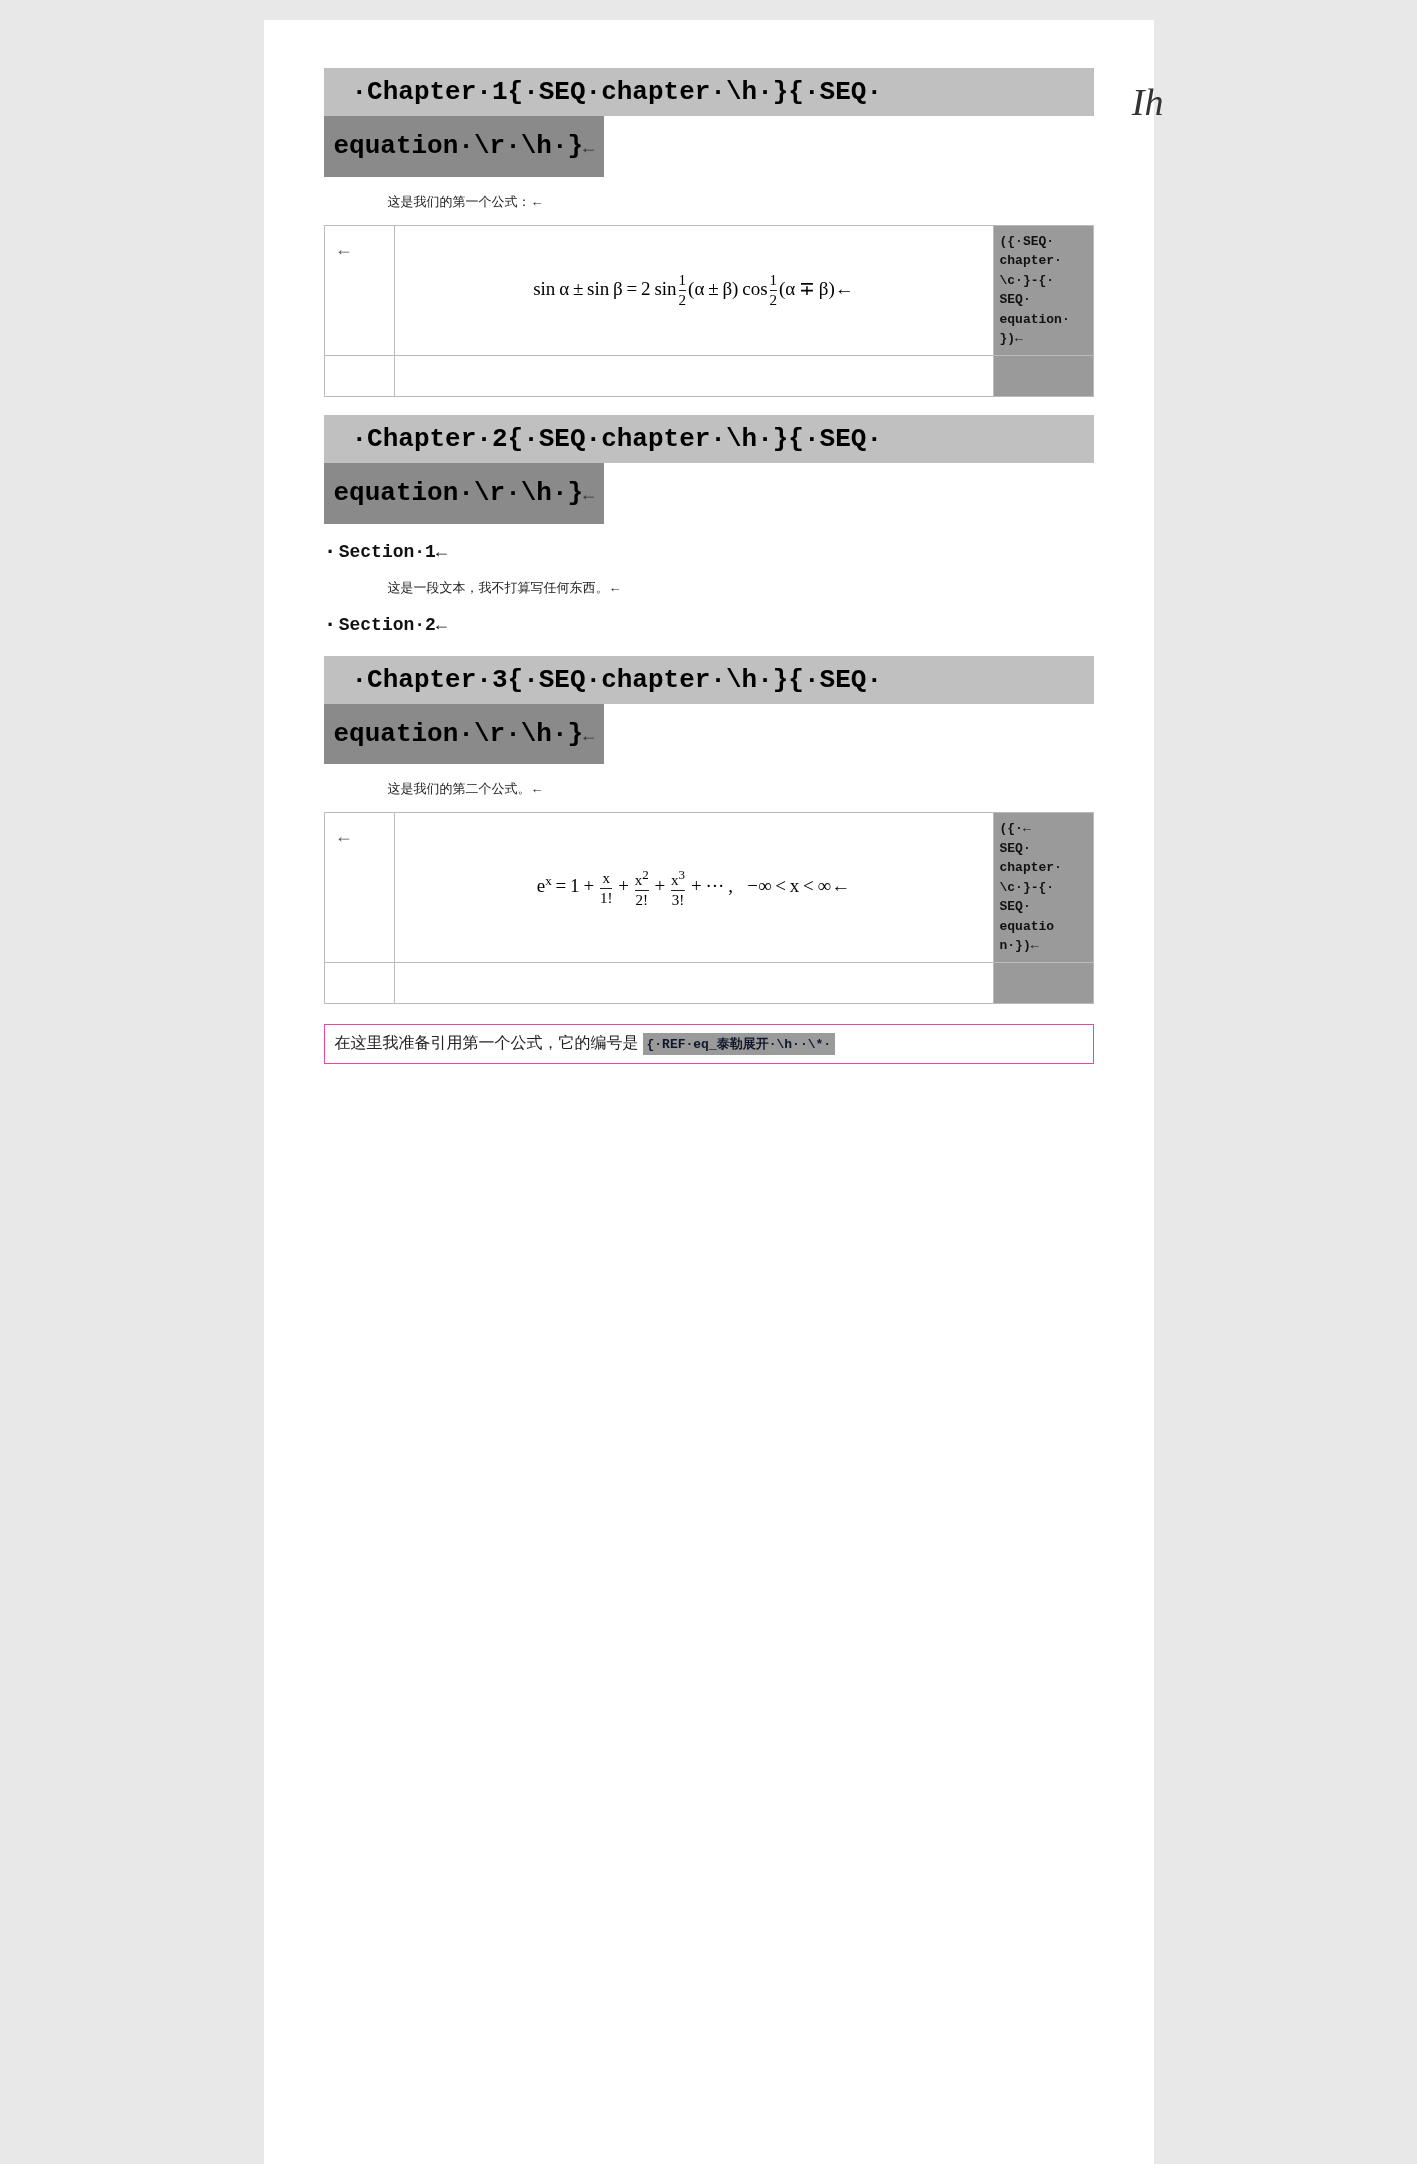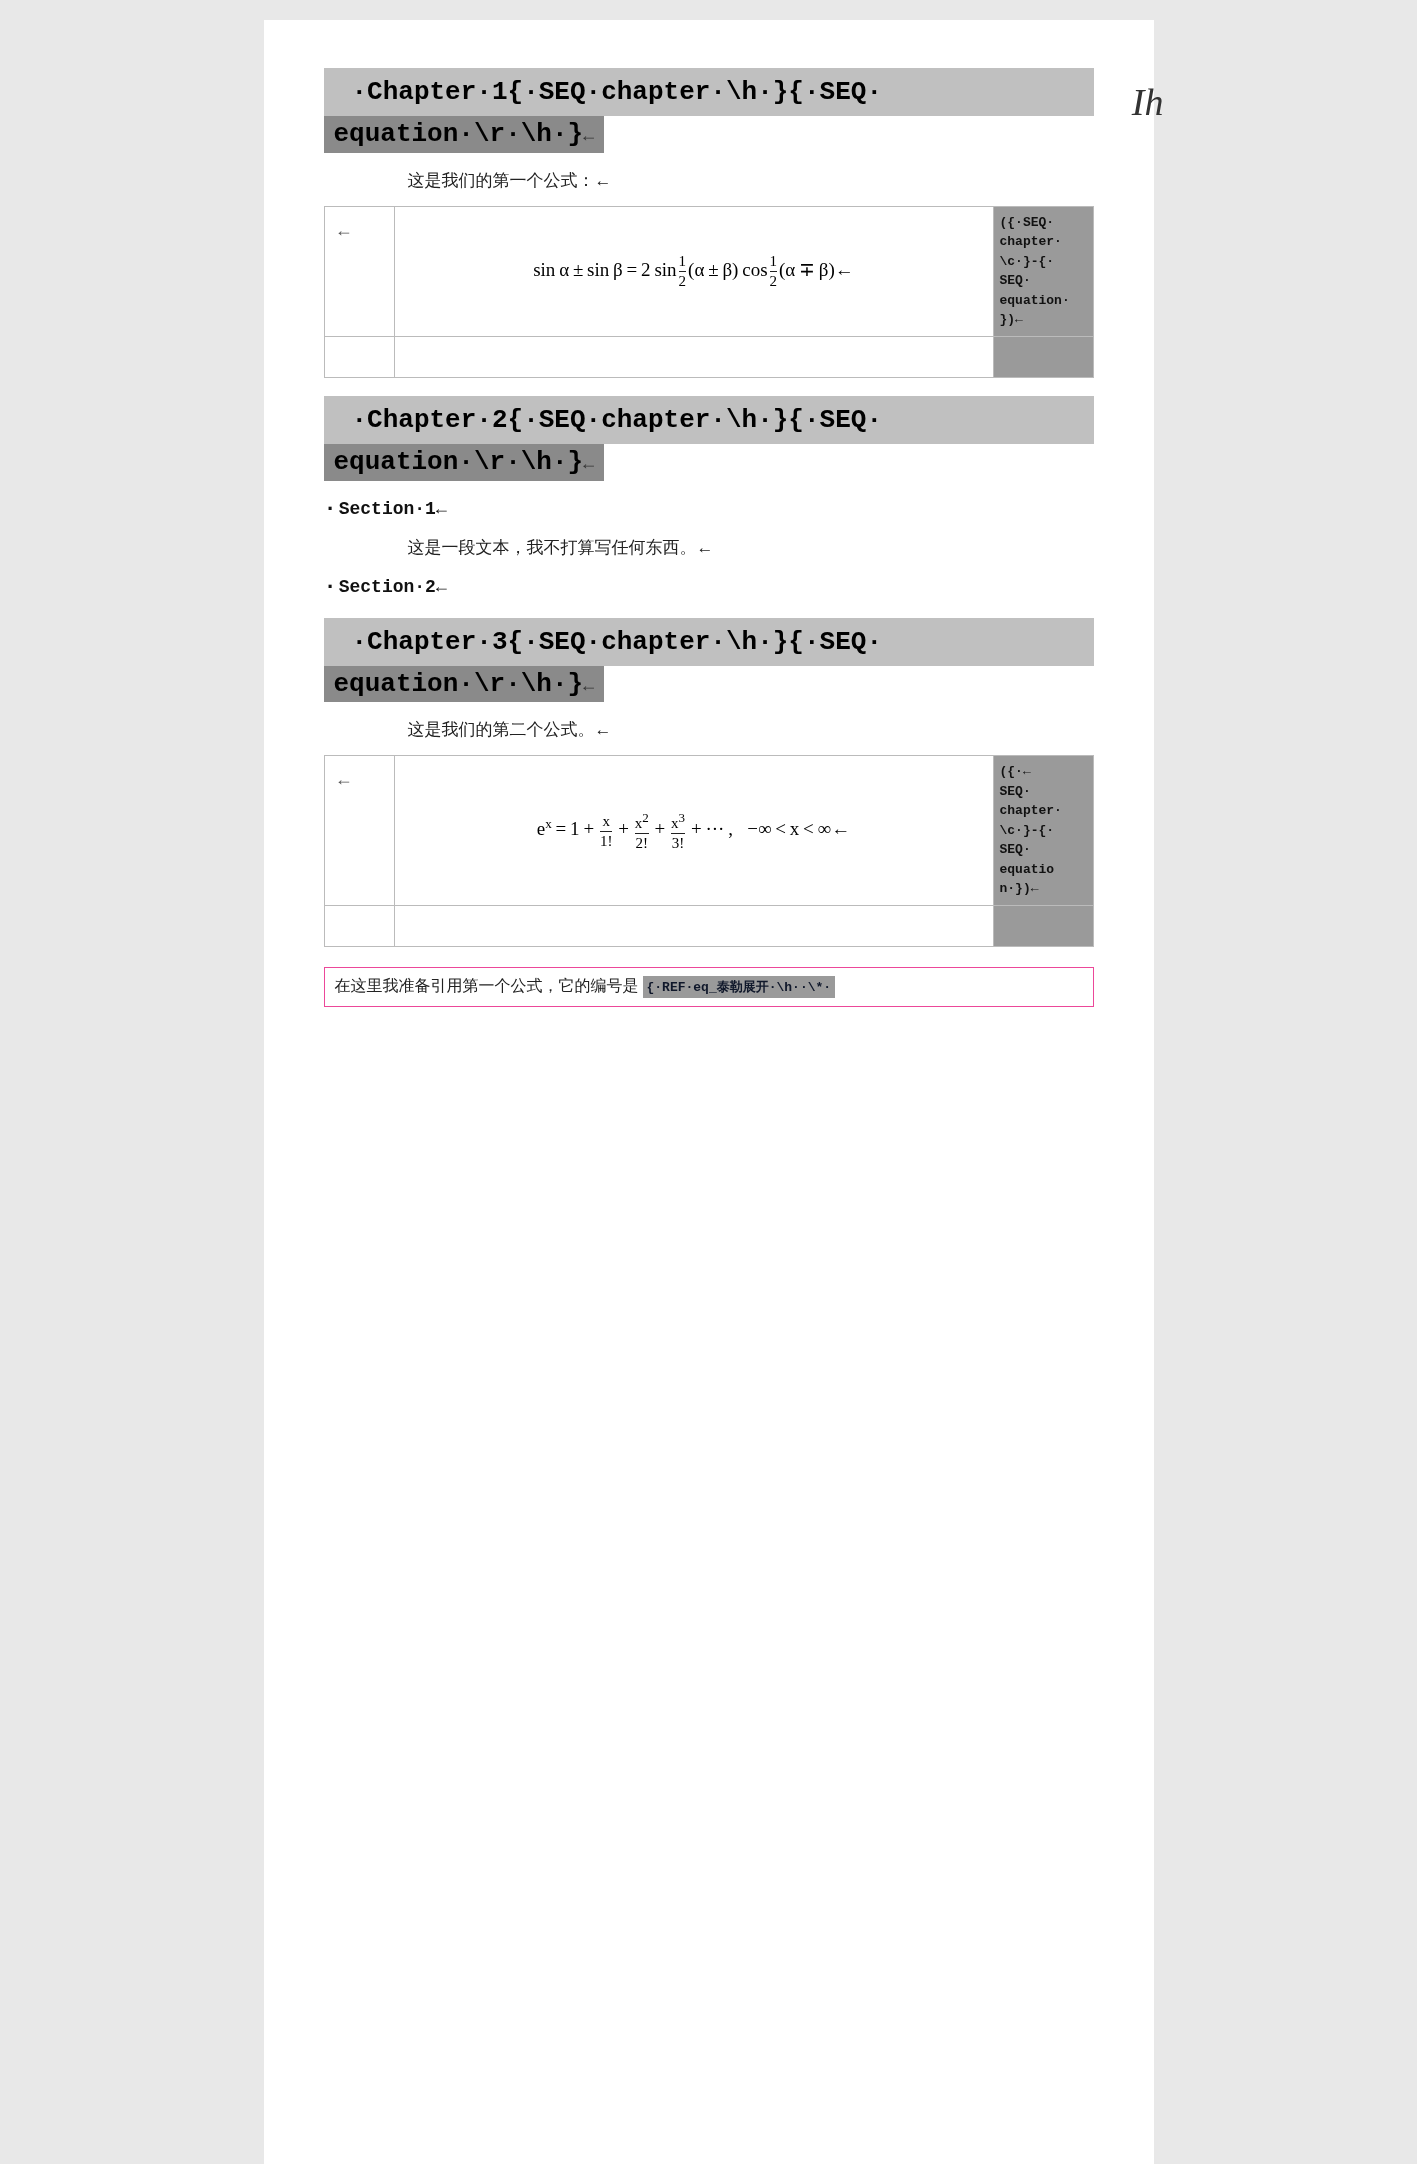--- a/index.html
+++ b/index.html
@@ -37,39 +37,39 @@
       font-size: 26px;
       font-weight: bold;
       font-family: 'Courier New', Courier, monospace;
       line-height: 1.4;
       margin-bottom: 0;
     }
 
     .chapter-heading-line2 {
       background: #8a8a8a;
       display: block;
-      padding: 0 10px;
+      padding: 12px 10px;
       font-size: 26px;
       font-weight: bold;
       font-family: 'Courier New', Courier, monospace;
       line-height: 1.4;
       margin-bottom: 16px;
       width: fit-content;
     }
 
     .return-arrow {
       font-size: 18px;
       color: #333;
     }
 
     
     .para-text {
-      margin: 14px 0 14px 84px;
+      margin: 14px 0 14px 64px;
       font-family: 'SimSun', 'STSong', serif;
-      font-size: 17px;
+      font-size: 13px;
       color: #222;
     }
 
     
     .eq-table {
       border: 1px solid #bbb;
       width: 100%;
       margin: 10px 0 18px 0;
       border-collapse: collapse;
       background: #fff;

